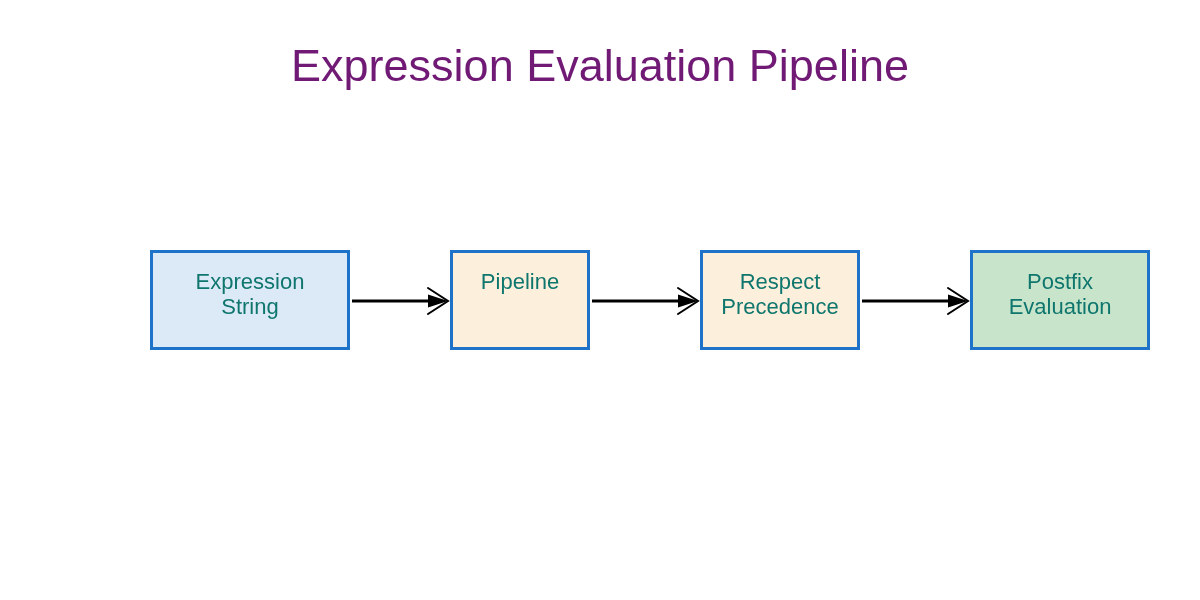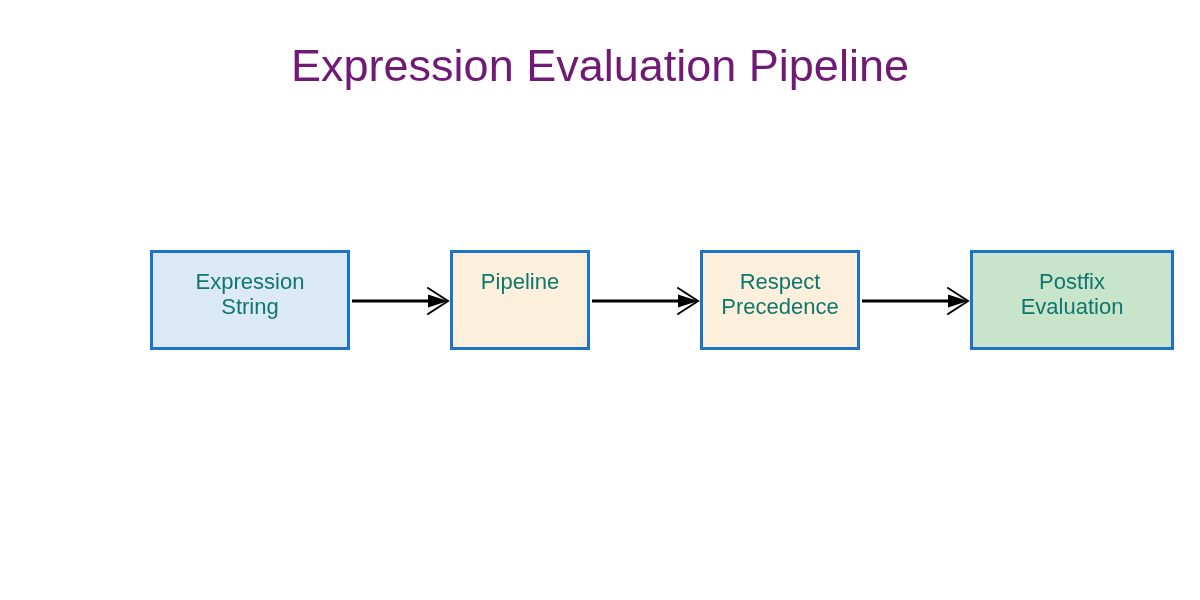--- a/index.html
+++ b/index.html
@@ -37,21 +37,21 @@
     display: block;
     padding-top: 16px;
     font-size: 22px;
     line-height: 25px;
     color: #0f766e;
     white-space: pre-line;
   }
   .node-1 { left: 150px;  width: 200px; }
   .node-2 { left: 450px;  width: 140px; }
   .node-3 { left: 700px;  width: 160px; }
-  .node-4 { left: 970px;  width: 204px; }
+  .node-4 { left: 970px;  width: 180px; }
   .arrows-layer {
     position: absolute;
     left: 0;
     top: 0;
     pointer-events: none;
   }
   .arrow-shaft {
     stroke: currentColor;
     stroke-width: 3;
   }

